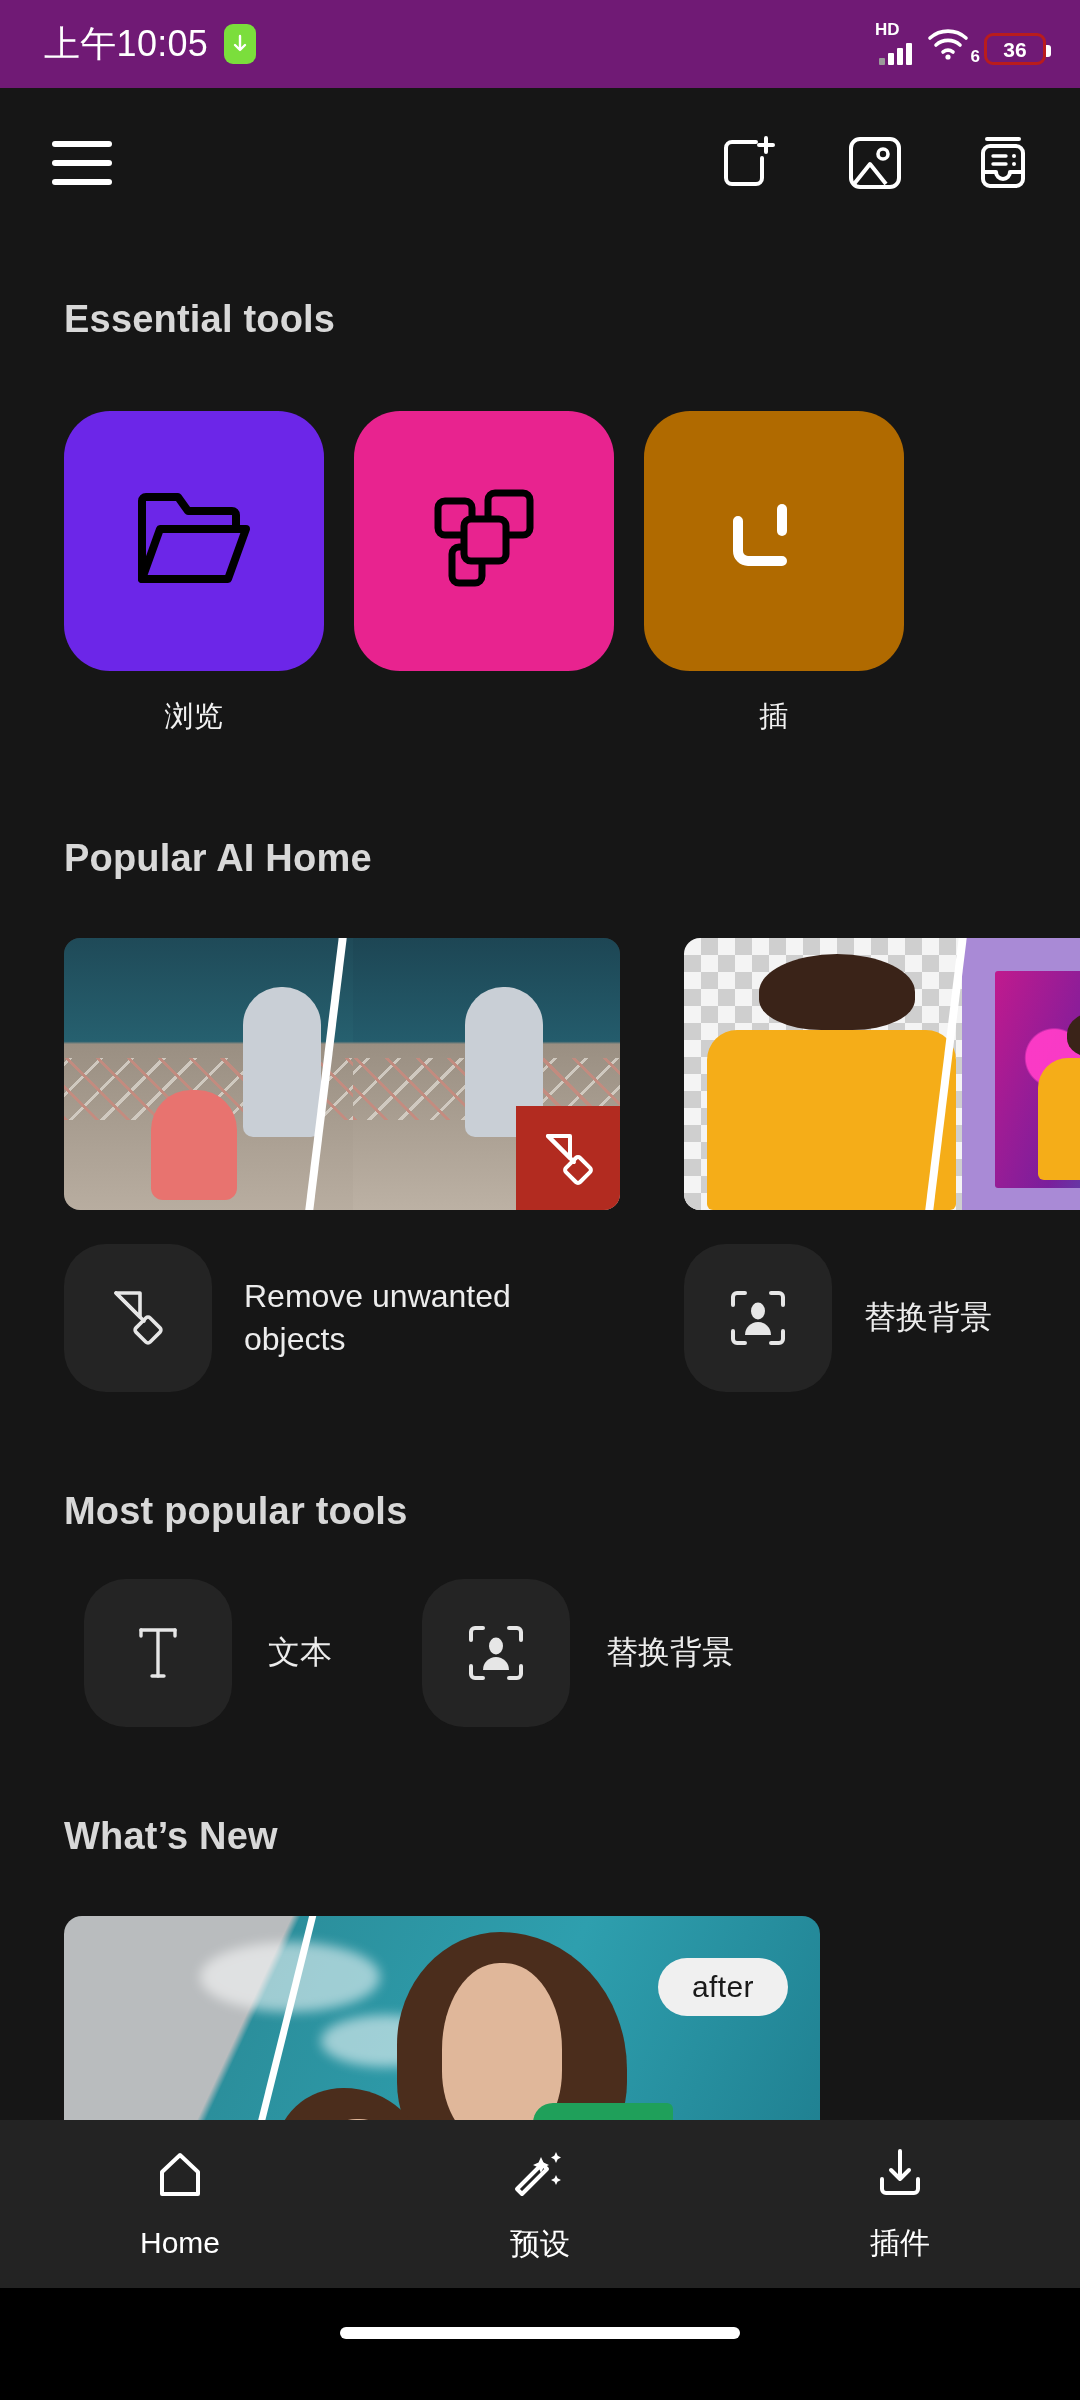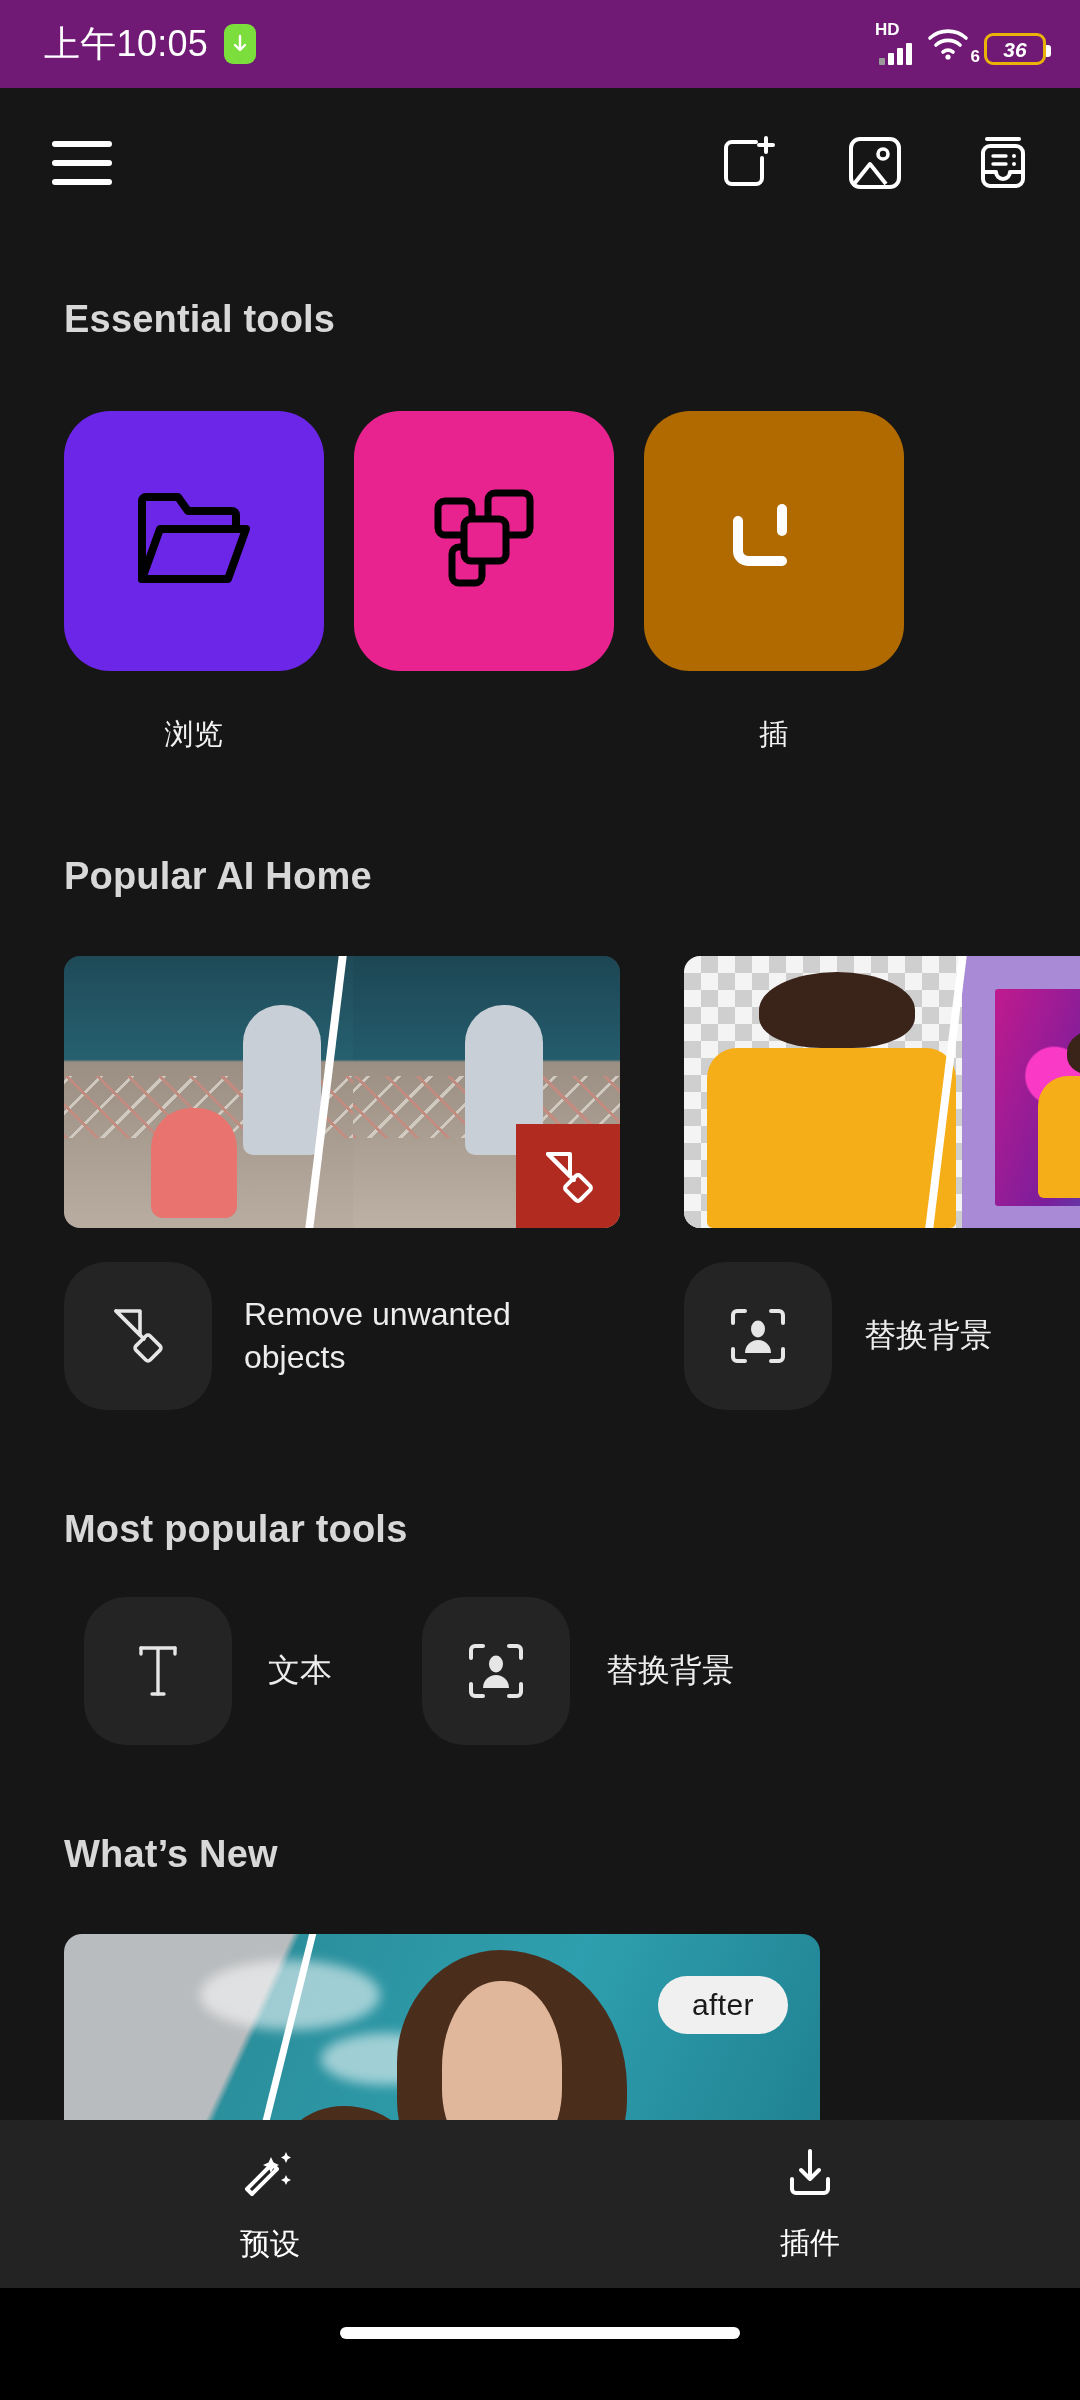--- a/index.html
+++ b/index.html
@@ -59,23 +59,23 @@
   .bars i:nth-child(4) { height: 22px; }
   .wifi-wrap { position: relative; width: 44px; height: 40px; }
   .wifi-6 {
     position: absolute;
     right: -10px; bottom: -2px;
     color: #fff; font-size: 17px; font-weight: 600;
   }
   .battery {
     position: relative;
     width: 62px; height: 32px;
-    border: 3px solid #eab308;
+    border: 3px solid #b91c1c;
     border-radius: 9px;
-    display: flex; align-items: center; justify-content: center; font-style: italic;
+    display: flex; align-items: center; justify-content: center;
   }
   .battery::after {
     content: "";
     position: absolute;
     right: -8px; top: 9px;
     width: 5px; height: 12px;
     background: #fff;
     border-radius: 0 3px 3px 0;
   }
   .battery span {
@@ -122,21 +122,21 @@
     margin-top: 70px;
     overflow: hidden;
   }
   .tile-cell { width: 260px; flex: 0 0 260px; }
   .tile {
     width: 260px; height: 260px;
     border-radius: 46px;
     display: flex; align-items: center; justify-content: center;
   }
   .tile-label {
-    margin-top: 44px;
+    margin-top: 26px;
     text-align: center;
     color: #f2f2f2;
     font-size: 29px;
     letter-spacing: 0.5px;
   }
 
   
   .popular { margin-top: 100px; }
   .ai-row {
     display: flex;
@@ -587,20 +587,28 @@
           <div class="wn-split"></div>
         </div>
         <div class="wn-pill">after</div>
       </div>
     </div>
 
   </div>
 
   <div class="bottom-nav">
 
+    <div class="nav-item">
+      <span>
+        <svg width="56" height="56" viewBox="0 0 56 56">
+          <path d="M10 24L28 7l18 17v22H10z" stroke="#fff" stroke-width="4" fill="none" stroke-linejoin="round"></path>
+        </svg>
+      </span>
+      <span class="nav-label">Home</span>
+    </div>
 
     <div class="nav-item">
       <span>
         <svg width="58" height="58" viewBox="0 0 58 58">
           <path d="M11 50L36 25l-5-5L6 45z" stroke="#fff" stroke-width="4" fill="none" stroke-linejoin="round"></path>
           <path d="M30 13l2.5 5.5L38 21l-5.5 2.5L30 29l-2.5-5.5L22 21l5.5-2.5z" fill="#fff"></path>
           <path d="M45 8l1.7 3.8L50 13.5l-3.3 1.7L45 19l-1.7-3.8L40 13.5l3.3-1.7z" fill="#fff"></path>
           <path d="M45 31l1.5 3.3L50 36l-3.5 1.7L45 41l-1.5-3.3L40 36l3.5-1.7z" fill="#fff"></path>
         </svg>
       </span>

